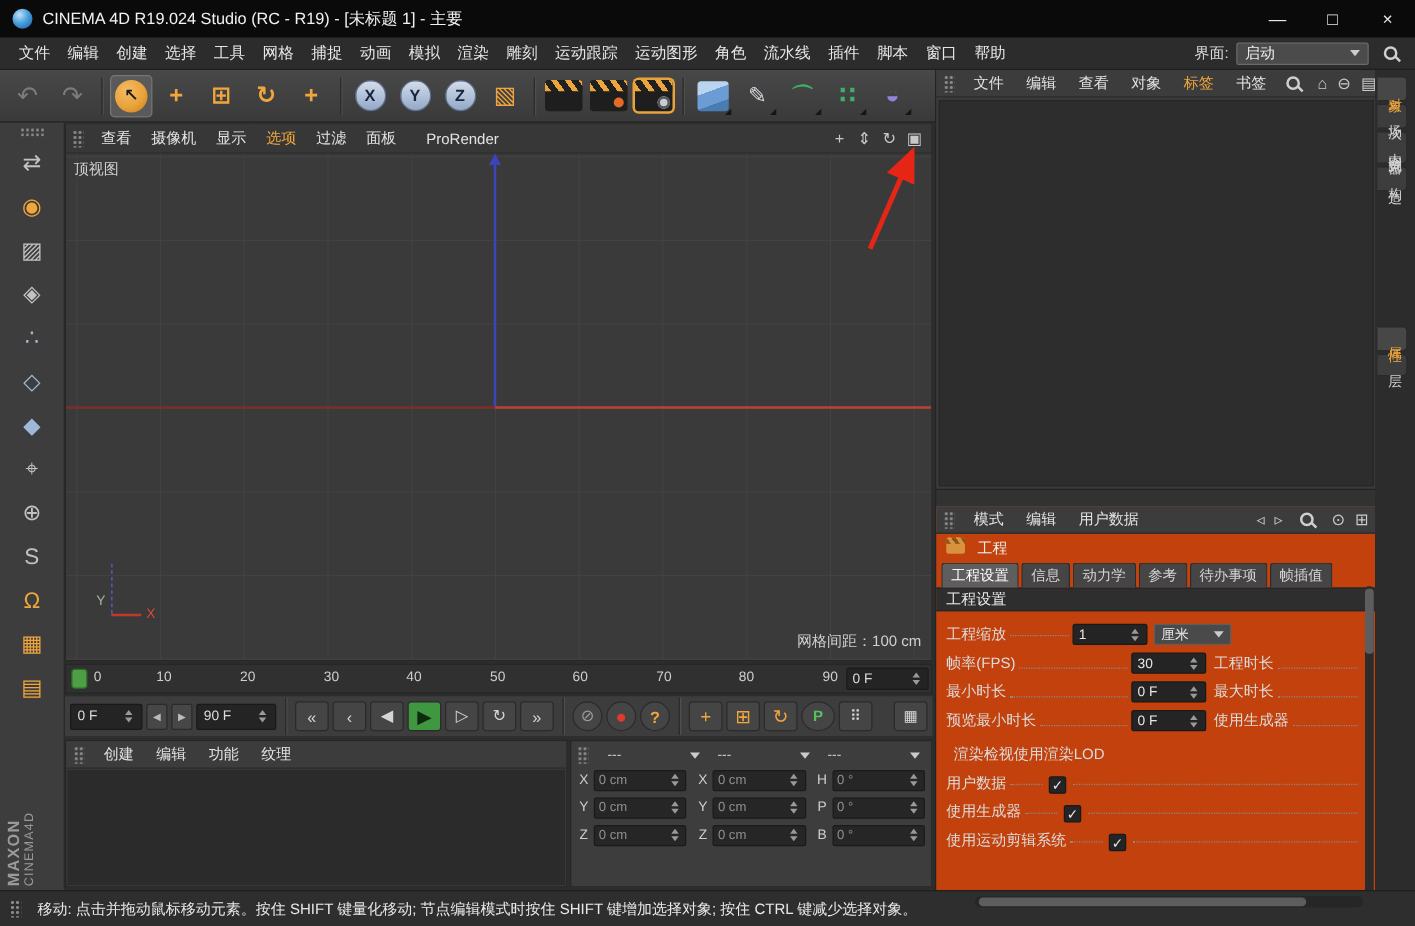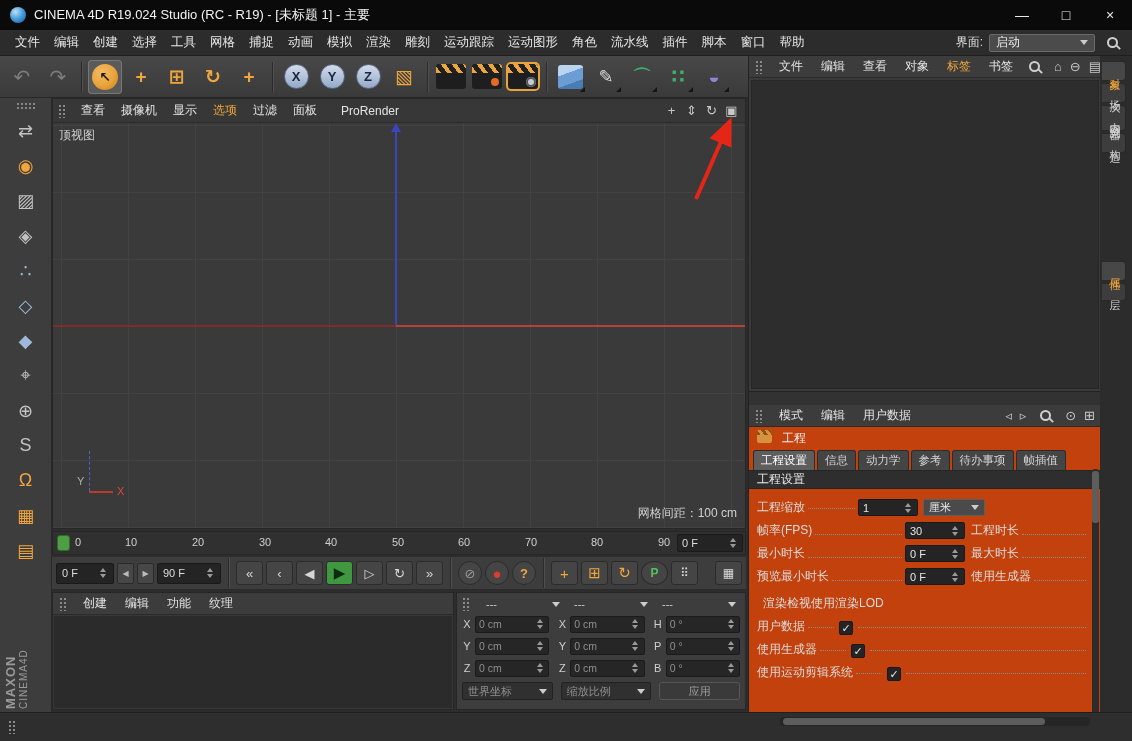--- a/index.html
+++ b/index.html
@@ -442,31 +442,20 @@
         </div>
       </div>
     <div class="c-cell">
         <span class="c-lbl">B</span>
         <div class="c-field">
           <span>0 °</span>
           <span class="spin"></span>
         </div>
       </div>
   </div>
-  <div class="c-foot">
-    <div class="c-sel">
-      <span>世界坐标</span>
-      <span class="caret"></span>
-    </div>
-    <div class="c-sel">
-      <span>缩放比例</span>
-      <span class="caret"></span>
-    </div>
-    <div class="c-apply">应用</div>
-  </div>
 </div>
 
 <div class="rightcol">
 
   <div class="objman">
     <div class="pm-head">
       <span class="hdl"></span>
       <span class="pm-item">文件</span>
       <span class="pm-item">编辑</span>
       <span class="pm-item">查看</span>
@@ -611,19 +600,20 @@
   <span class="stab">场次</span>
   <span class="stab">内容浏览器</span>
   <span class="stab">构造</span>
   <div class="stgap"></div>
   <span class="stab on">属性</span>
   <span class="stab">层</span>
 </div>
 
 <div class="statusbar">
   <span class="hdl"></span>
+  <span class="sb-text">移动: 点击并拖动鼠标移动元素。按住 SHIFT 键量化移动; 节点编辑模式时按住 SHIFT 键增加选择对象; 按住 CTRL 键减少选择对象。</span>
   <div class="hscroll">
     <div class="hthumb"></div>
   </div>
 </div>
 
 <div class="watermark">
 </div>
 
 </body></html>

